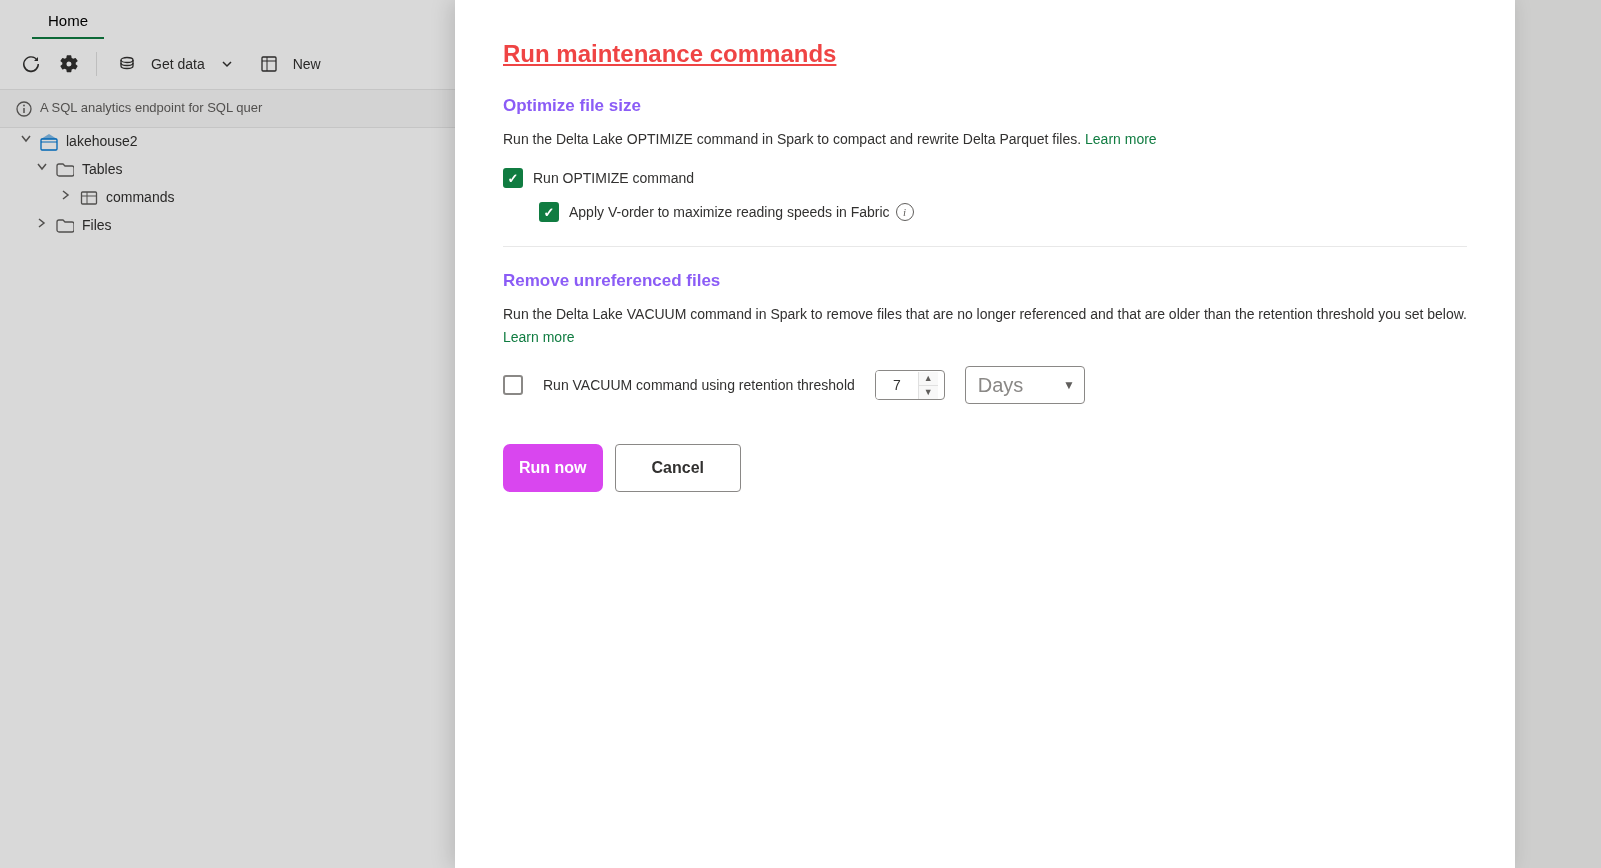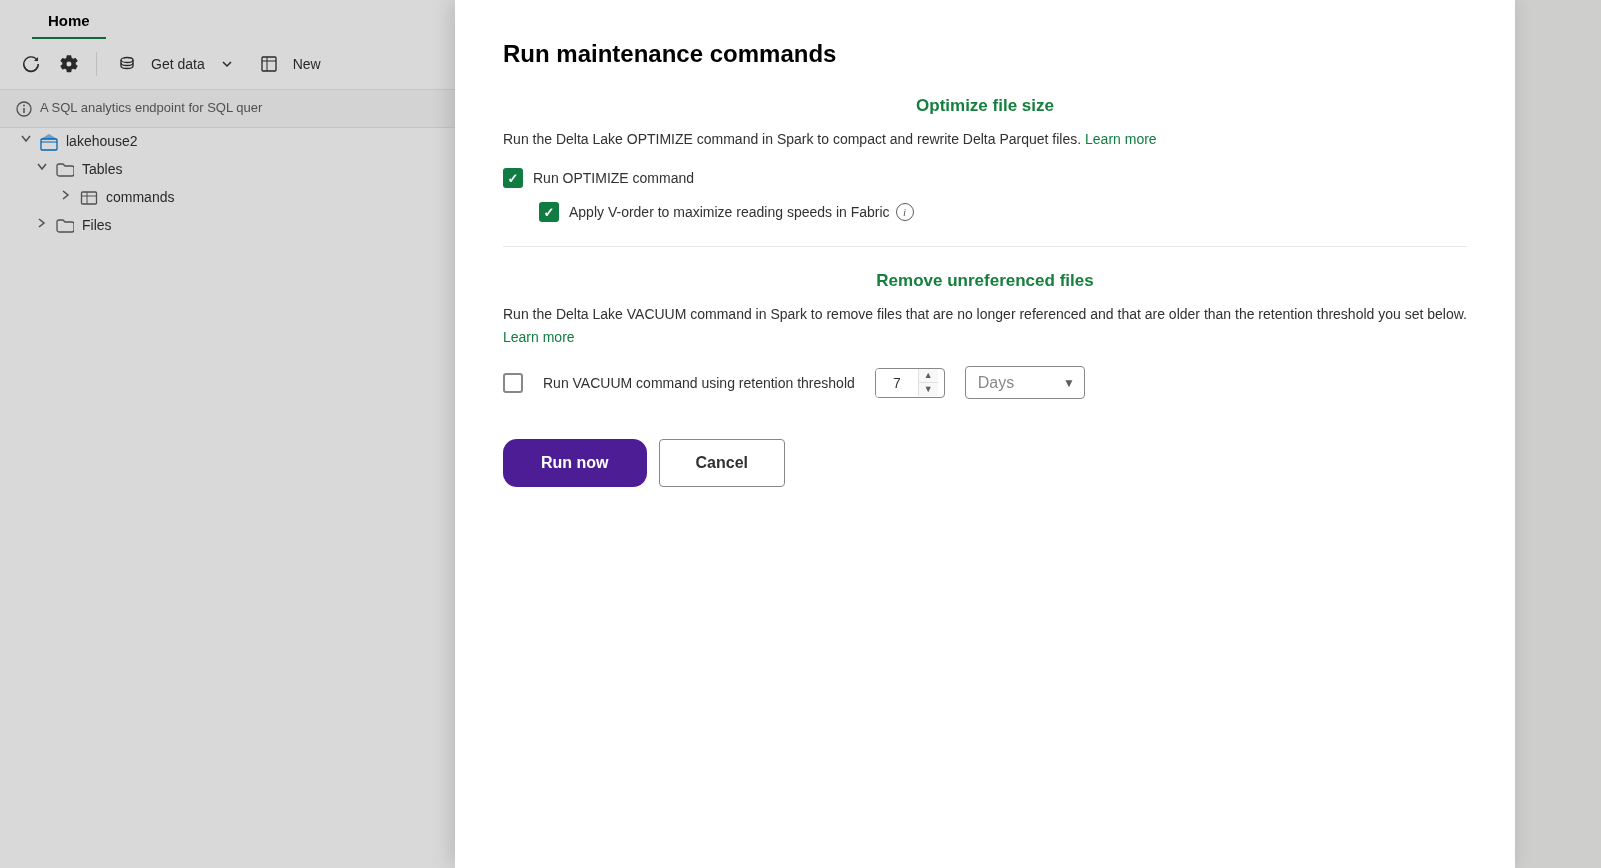--- a/index.html
+++ b/index.html
@@ -26,21 +26,21 @@
 
     .home-tab {
       padding: 12px 16px 0;
       border-bottom: 2px solid #107c41;
       display: inline-block;
       width: fit-content;
       margin: 0 16px;
     }
     .home-tab-text {
       font-size: 15px;
-      font-weight: 700;
+      font-weight: 400;
       color: #000;
       padding-bottom: 8px;
       display: block;
     }
 
     .toolbar {
       display: flex;
       align-items: center;
       padding: 10px 16px;
       gap: 8px;
@@ -169,30 +169,30 @@
       background: #fff;
       box-shadow: -4px 0 20px rgba(0,0,0,0.15);
       padding: 40px 48px;
       overflow-y: auto;
       z-index: 20;
     }
 
     .modal-title {
       font-size: 24px;
       font-weight: 600;
-      color: #000000;
+      color: #ef4444;
       margin-bottom: 28px;
+      text-decoration: underline;
     }
 
     .section-title {
       font-size: 17px;
       font-weight: 700;
-      color: #15803d;
+      color: #8b5cf6;
       margin-bottom: 12px;
-      text-align: center;
     }
 
     .section-desc {
       font-size: 14px;
       color: #323130;
       line-height: 1.6;
       margin-bottom: 18px;
     }
 
     .learn-more {
@@ -315,21 +315,21 @@
       position: relative;
       display: inline-flex;
       align-items: center;
     }
 
     .days-select {
       appearance: none;
       border: 1px solid #8a8886;
       border-radius: 4px;
       padding: 7px 36px 7px 12px;
-      font-size: 16px;
+      font-size: 20px;
       color: #8a8886;
       background: #fff;
       cursor: pointer;
       outline: none;
       min-width: 120px;
     }
 
     .days-chevron {
       position: absolute;
       right: 10px;
@@ -338,25 +338,25 @@
       font-size: 12px;
     }
 
     .button-row {
       display: flex;
       gap: 12px;
       margin-top: 40px;
     }
 
     .btn-run {
-      background: #4c1d95;
+      background: #d946ef;
       color: #fff;
       border: none;
-      border-radius: 14px;
-      padding: 14px 38px;
+      border-radius: 7px;
+      padding: 14px 16px;
       font-size: 16px;
       font-weight: 600;
       cursor: pointer;
     }
 
     .btn-cancel {
       background: #fff;
       color: #323130;
       border: 1.5px solid #8a8886;
       border-radius: 4px;

